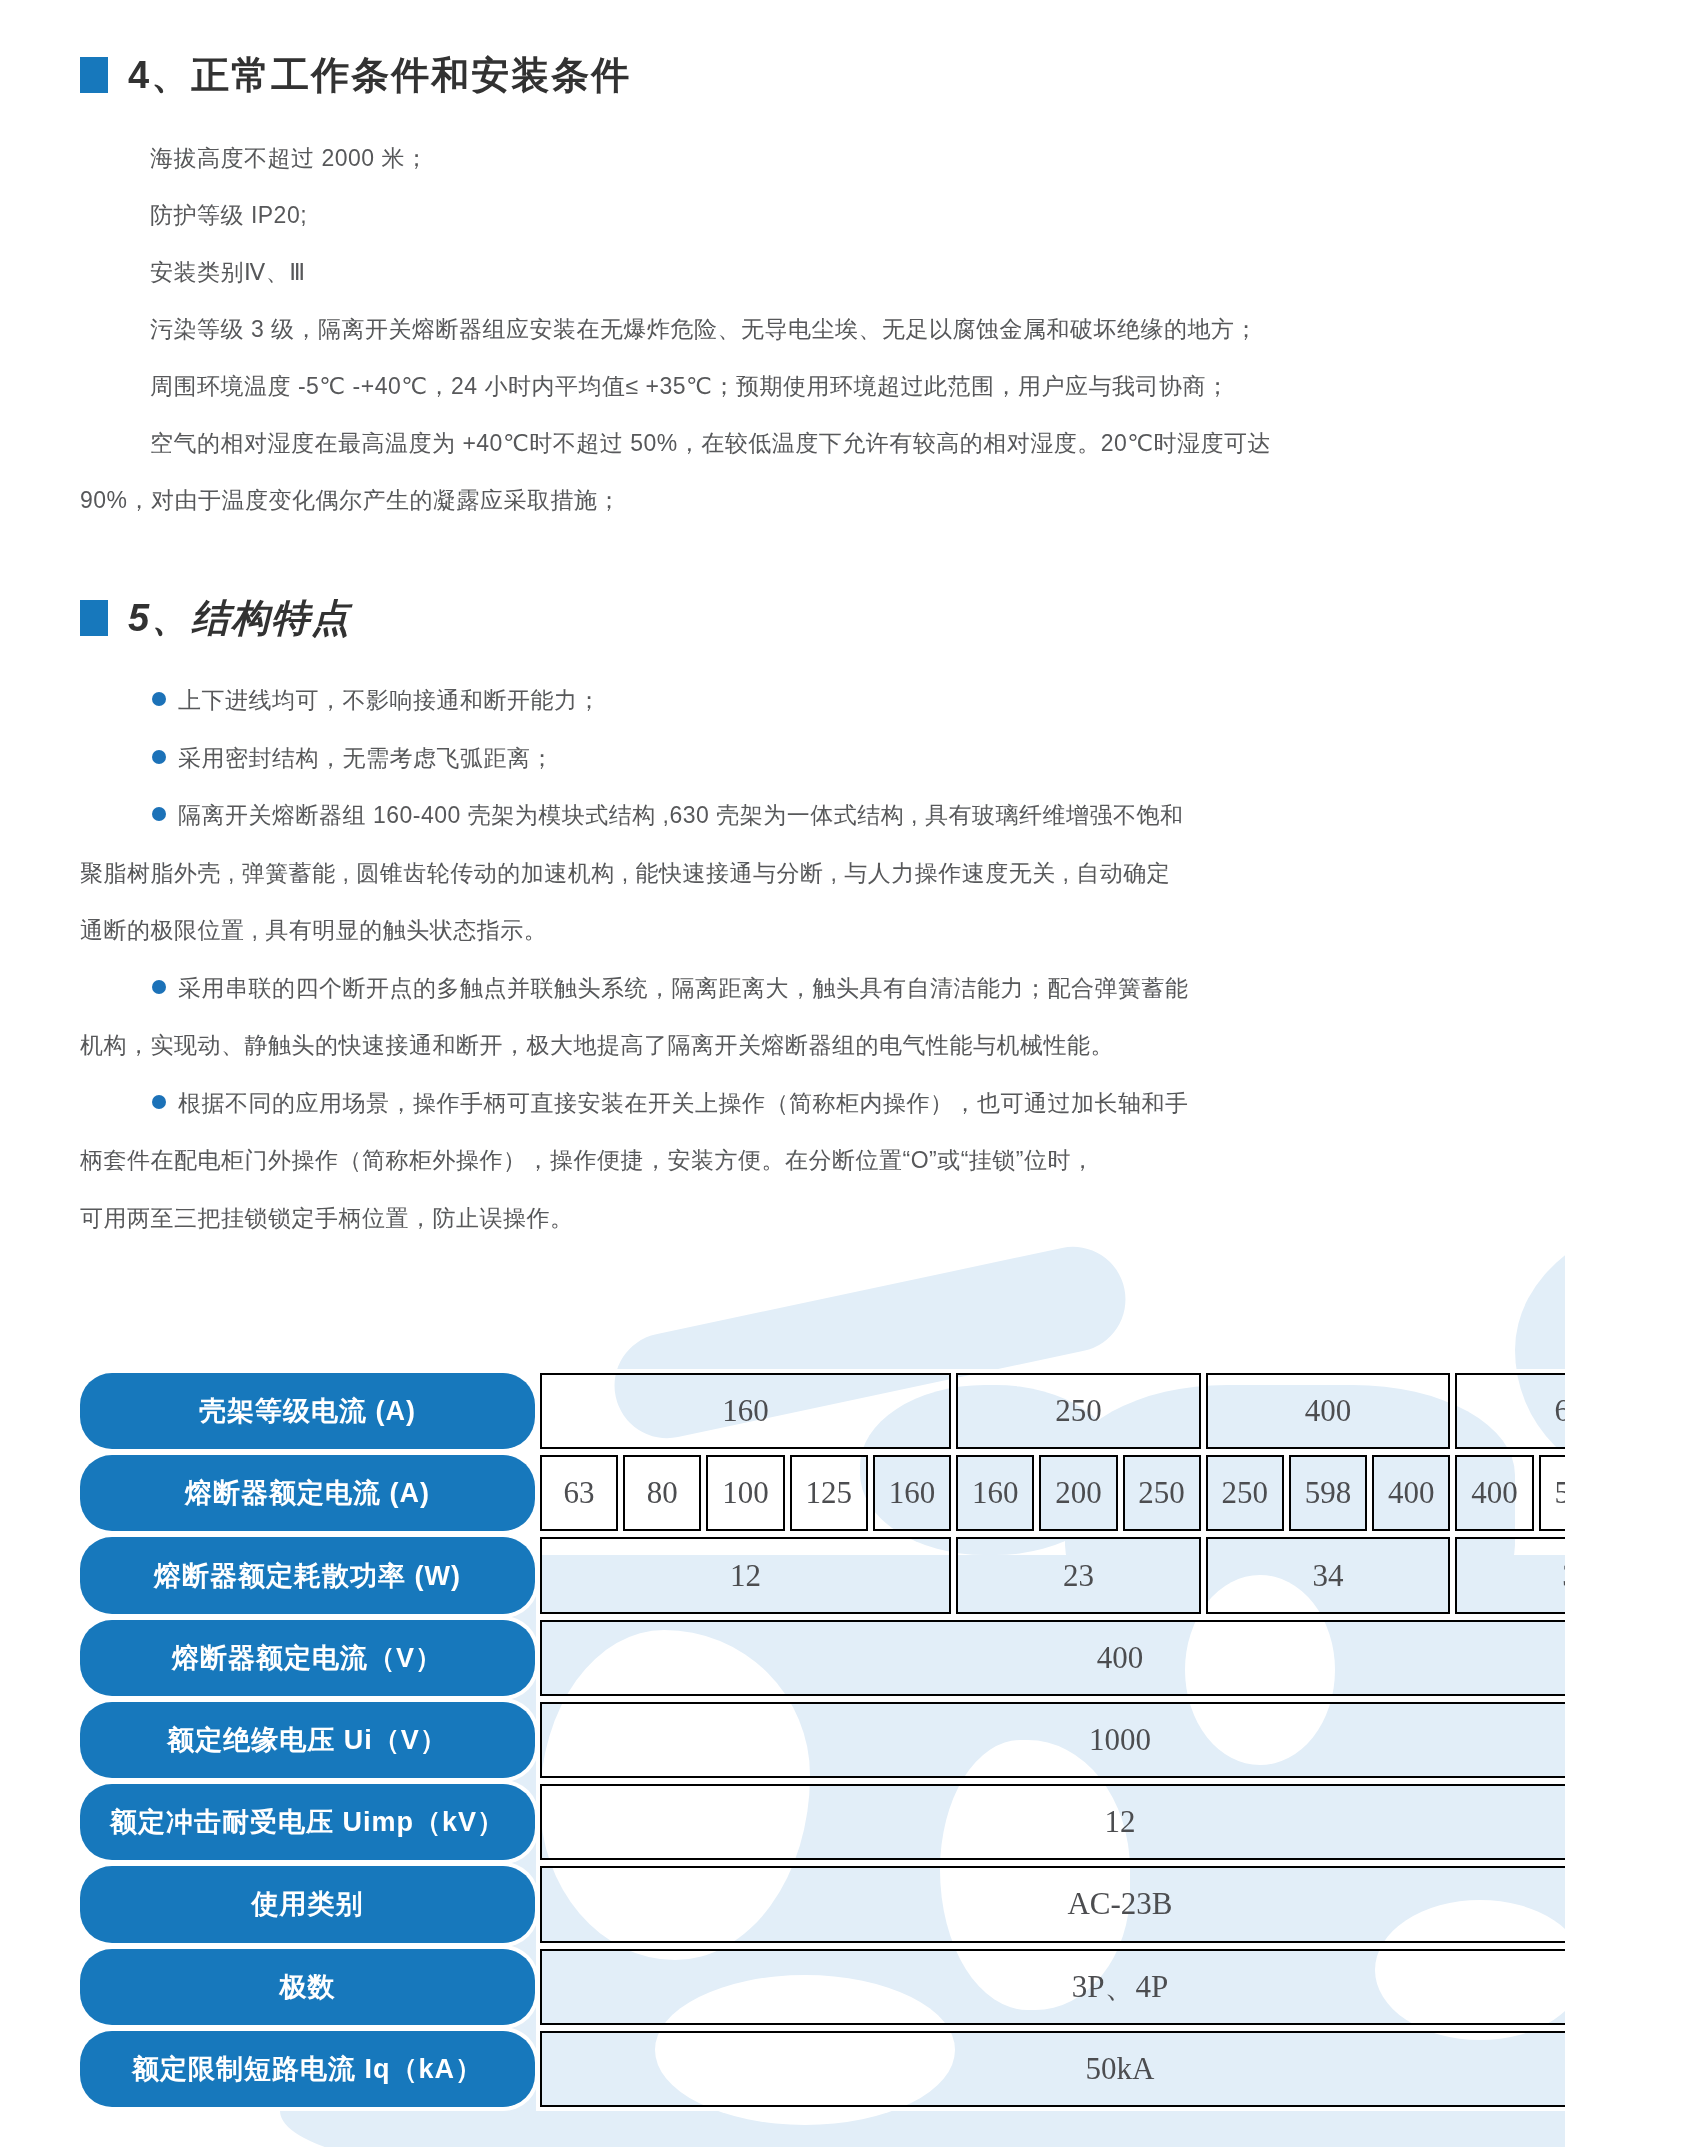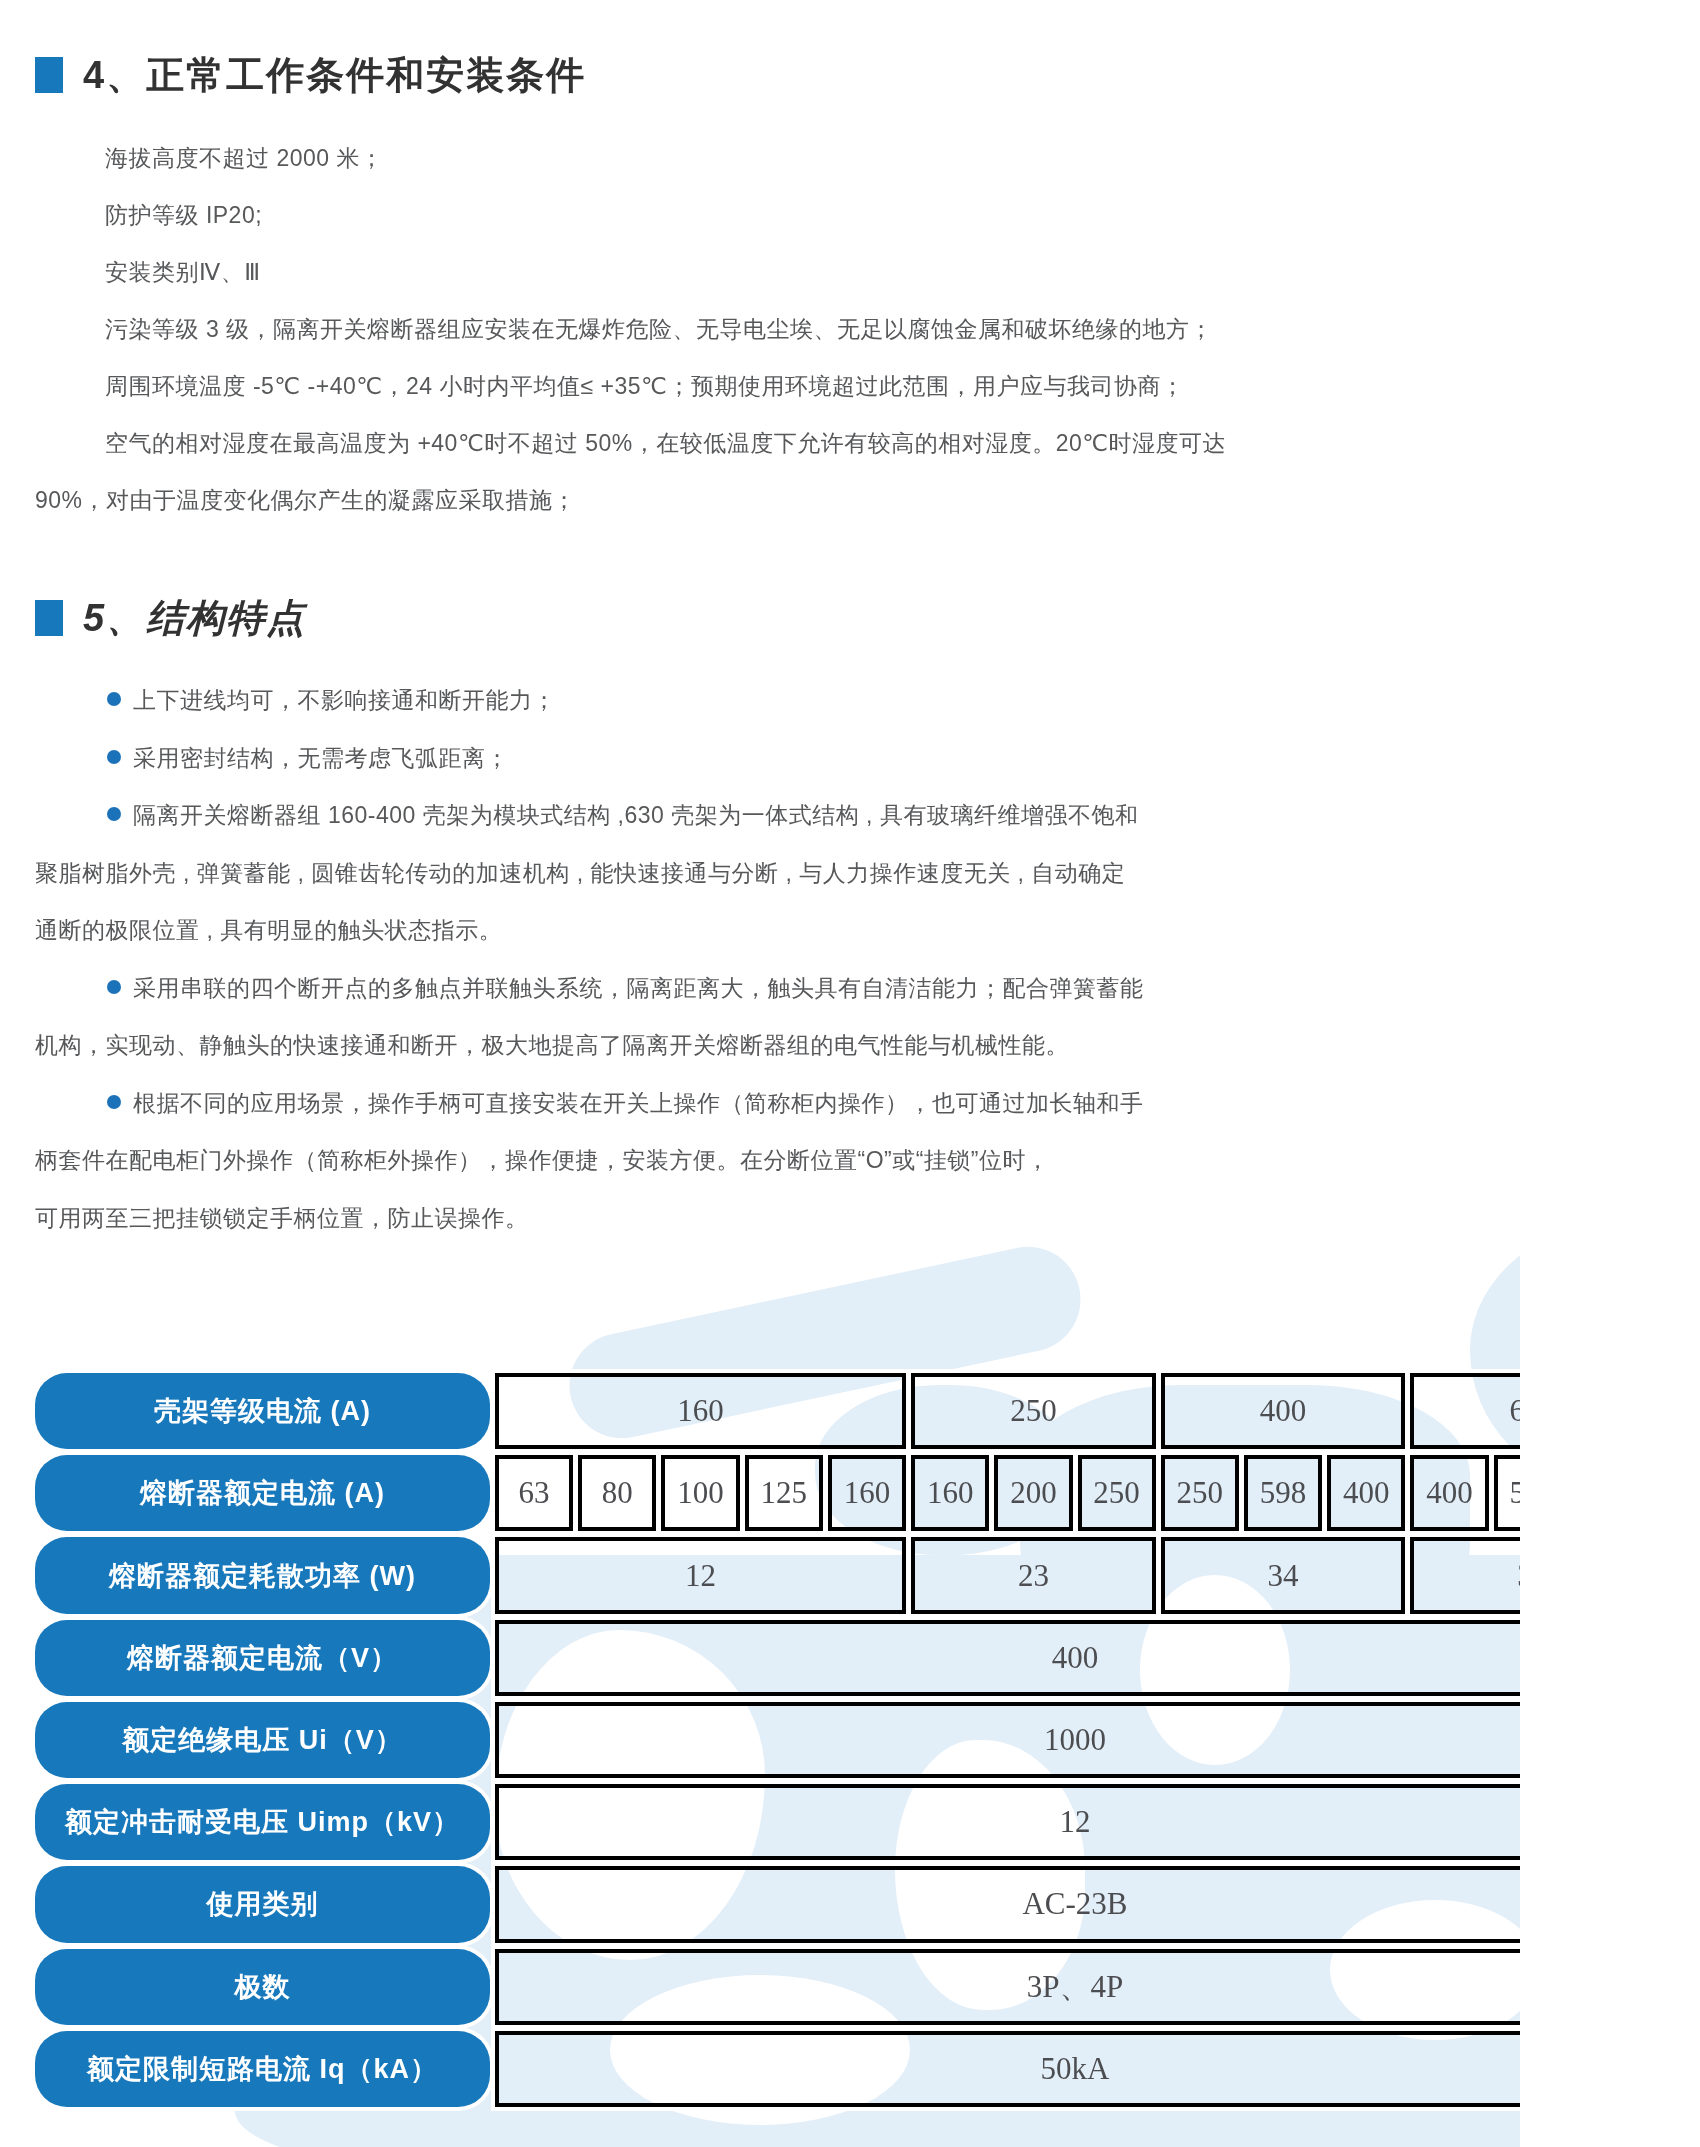--- a/index.html
+++ b/index.html
@@ -2,20 +2,21 @@
 <html><head>
 <meta charset="utf-8">
 <style>
   html,body{margin:0;padding:0;background:#ffffff;}
   .page{
     position:relative;
     width:1520px;height:2147px;
     background:#ffffff;
     overflow:hidden;
     font-family:"Liberation Sans","DejaVu Sans",sans-serif;
+    margin-left:45px;
   }
   
   .wm{position:absolute;z-index:0;background:#e2eef8;}
   .wm.hole{background:#ffffff;z-index:1;}
   .wm.b1{left:1470px;top:1215px;width:300px;height:270px;border-radius:58% 42% 55% 45%/50% 55% 45% 50%;}
   .wm.b2{left:565px;top:1290px;width:520px;height:105px;border-radius:60px;transform:rotate(-12deg);}
   .wm.b3{left:815px;top:1385px;width:260px;height:170px;border-radius:48%;}
   .wm.b4{left:1020px;top:1385px;width:450px;height:250px;border-radius:36%;}
   .wm.b5{left:462px;top:1555px;width:1270px;height:640px;border-radius:34px;}
   .wm.b6{left:235px;top:2015px;width:430px;height:160px;border-radius:50% 50% 40% 60%/60% 55% 45% 40%;}
@@ -67,21 +68,21 @@
   }
   .ptable .hcell{
     background:#1778bc;color:#ffffff;
     font-size:27px;font-weight:bold;letter-spacing:1px;
     display:flex;align-items:center;justify-content:center;
     box-shadow:0 0 0 4px #ffffff;
     white-space:nowrap;
     border-radius:32px;
   }
   .ptable .vcell{
-    border:4px solid #000000;
+    border:2px solid #000000;
     box-shadow:0 0 0 4px #ffffff;
     display:flex;align-items:center;justify-content:center;
     font-family:"Liberation Serif","DejaVu Serif",serif;
     font-size:31px;color:#4c4d50;
     background:transparent;
   }
   .sp3{grid-column:span 3;}
   .sp5{grid-column:span 5;}
   .sp14{grid-column:span 14;}
 </style>

